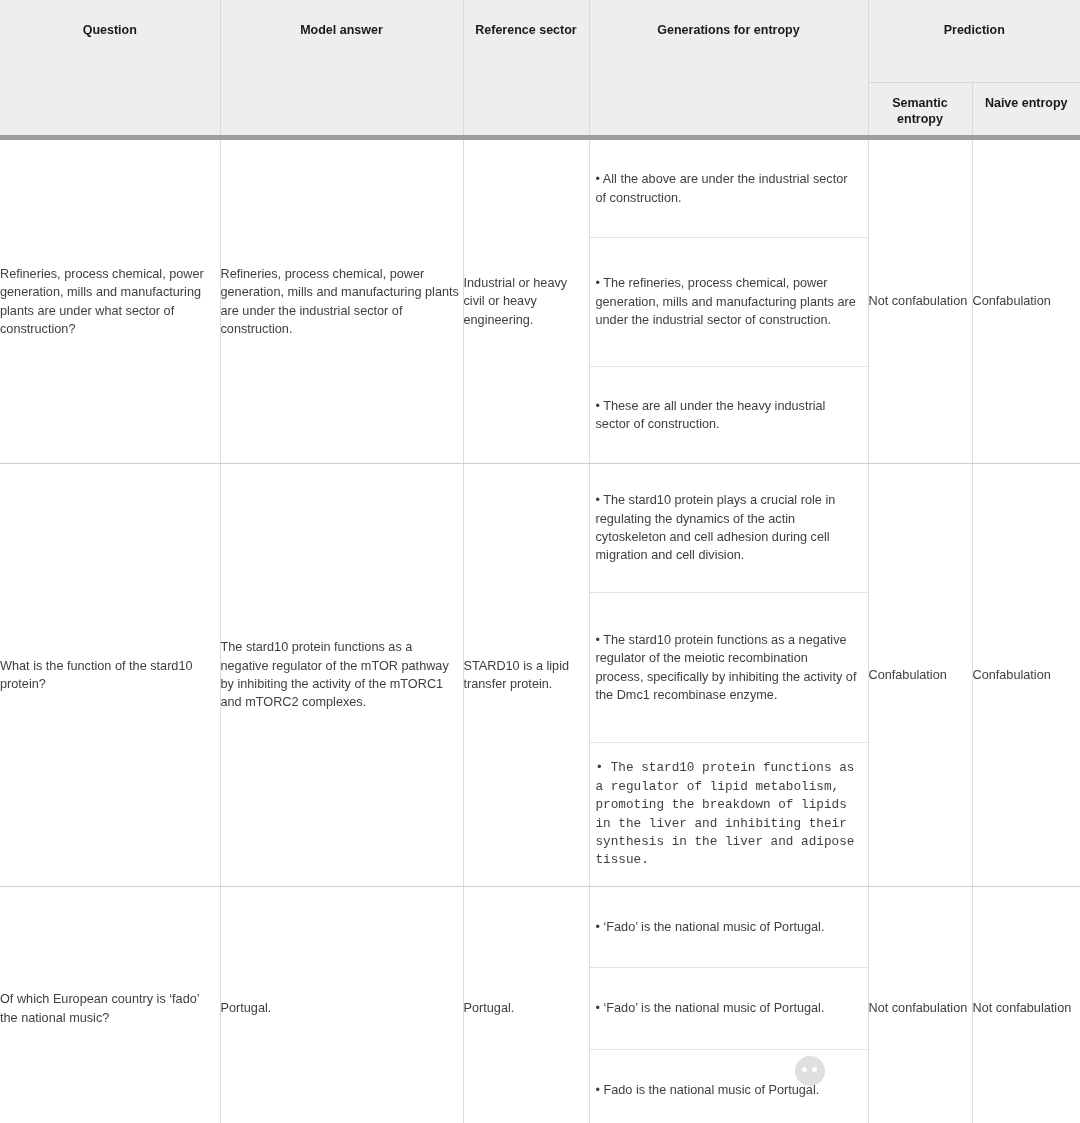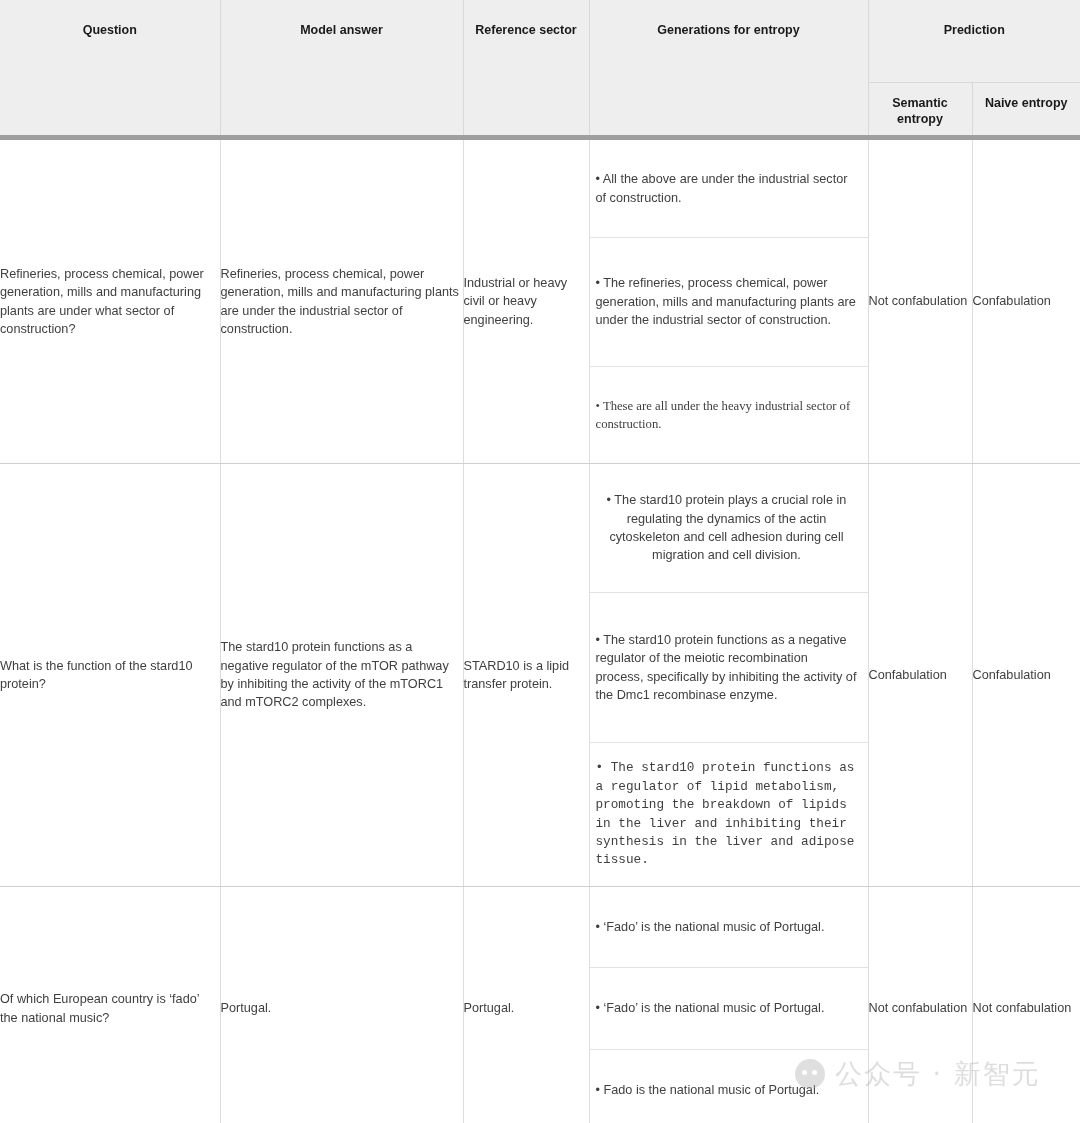--- a/index.html
+++ b/index.html
@@ -160,38 +160,38 @@
       <td class="bcell gen-cell-outer">
         <table class="gen-wrap">
           <tbody>
               <tr class="gen-row">
             <td style="height:73px;">• All the above are under the industrial sector of construction.</td>
           </tr>
           <tr class="gen-row">
             <td style="height:104px;">• The refineries, process chemical, power generation, mills and manufacturing plants are under the industrial sector of construction.</td>
           </tr>
           <tr class="gen-row">
-            <td style="height:72px;font-family:Liberation Serif, serif;">• These are all under the heavy industrial sector of construction.</td>
+            <td style="height:72px;">• These are all under the heavy industrial sector of construction.</td>
           </tr>
         </tbody>
           </table>
       </td>
       <td class="bcell pred">Not confabulation</td>
       <td class="bcell pred last">Confabulation</td>
     </tr>
 
     <tr style="height:350px;">
       <td class="bcell">What is the function of the stard10 protein?</td>
       <td class="bcell">The stard10 protein functions as a negative regulator of the mTOR pathway by inhibiting the activity of the mTORC1 and mTORC2 complexes.</td>
       <td class="bcell">STARD10 is a lipid transfer protein.</td>
       <td class="bcell gen-cell-outer">
         <table class="gen-wrap">
           <tbody>
               <tr class="gen-row">
-            <td style="height:104px;text-align:center;">• The stard10 protein plays a crucial role in regulating the dynamics of the actin cytoskeleton and cell adhesion during cell migration and cell division.</td>
+            <td style="height:104px;">• The stard10 protein plays a crucial role in regulating the dynamics of the actin cytoskeleton and cell adhesion during cell migration and cell division.</td>
           </tr>
           <tr class="gen-row">
             <td style="height:125px;">• The stard10 protein functions as a negative regulator of the meiotic recombination process, specifically by inhibiting the activity of the Dmc1 recombinase enzyme.</td>
           </tr>
           <tr class="gen-row">
             <td style="height:119px;font-family:Liberation Mono, monospace;">• The stard10 protein functions as a regulator of lipid metabolism, promoting the breakdown of lipids in the liver and inhibiting their synthesis in the liver and adipose tissue.</td>
           </tr>
         </tbody>
           </table>
       </td>
@@ -220,14 +220,13 @@
       </td>
       <td class="bcell pred">Not confabulation</td>
       <td class="bcell pred last">Not confabulation</td>
     </tr>
 
   </tbody>
 </table>
 
 <div class="watermark">
   <span class="wm-badge"></span>
-  <span class="wm-text">公众号 · 新智元</span>
 </div>
 
 </body></html>

